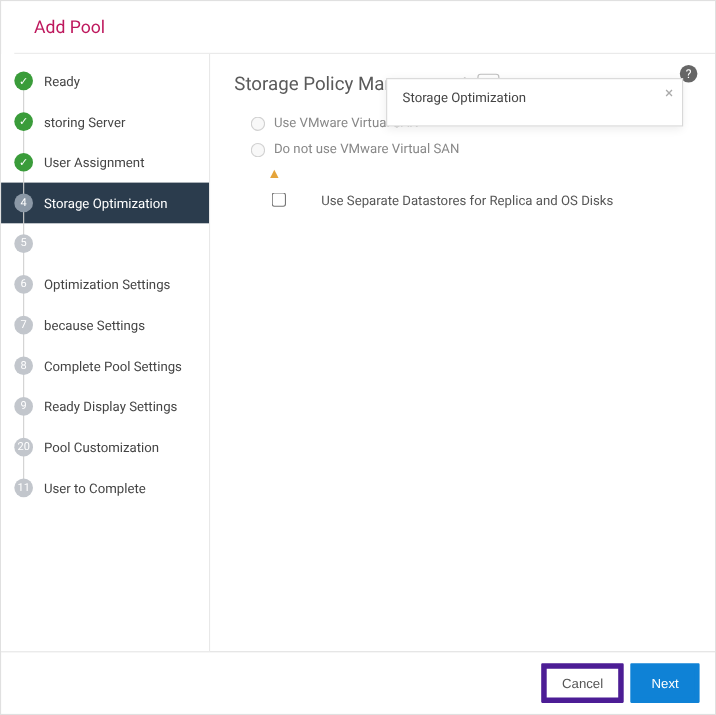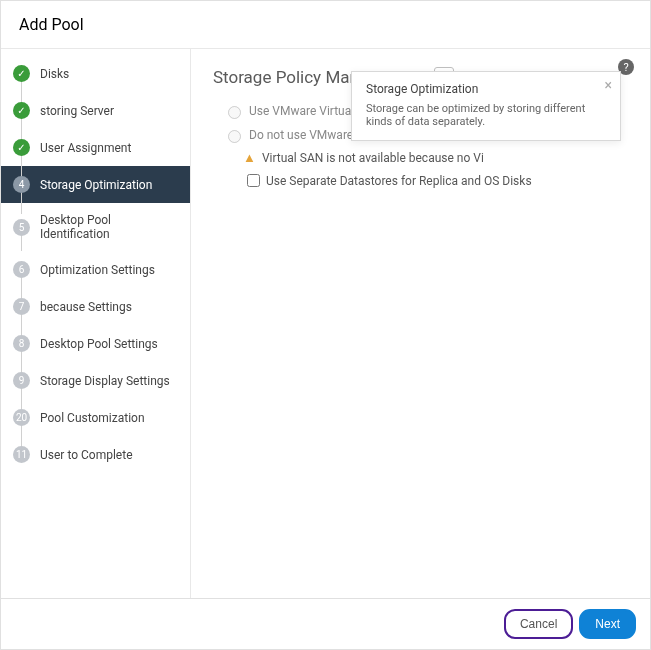--- a/index.html
+++ b/index.html
@@ -18,21 +18,22 @@
     width: 651px;
     height: 650px;
     display: flex;
     flex-direction: column;
     border: 1px solid #e0e0e0;
   }
   .dialog-header {
     padding: 14px 18px;
     border-bottom: 1px solid #e8e8e8;
     font-size: 16px;
-    color: #000000;
+    color: #be185d;
+    margin-left: 12px;
   }
   .dialog-body {
     flex: 1;
     display: flex;
     min-height: 0;
   }
   .sidebar {
     width: 190px;
     border-right: 1px solid #e8e8e8;
     background: #fff;
@@ -128,20 +129,21 @@
     color: #e5a43a;
     margin-right: 6px;
     font-size: 13px;
   }
   .check-row {
     display: flex;
     align-items: center;
     font-size: 12px;
     color: #565656;
     padding: 3px 0;
+    gap: 26px;
   }
   .check-row input[type=checkbox] {
     margin-right: 6px;
   }
 
   .help-btn {
     position: absolute;
     top: 10px;
     right: 16px;
     width: 16px;
@@ -187,83 +189,82 @@
   .footer {
     border-top: 1px solid #e0e0e0;
     padding: 10px 14px;
     display: flex;
     justify-content: flex-end;
     gap: 6px;
   }
   .btn {
     padding: 6px 14px;
     font-size: 12px;
-    border: 2px solid #4c1d95;
+    border: 5px solid #4c1d95;
     background: #fff;
     color: #555;
-    border-radius: 11px;
+    border-radius: 1px;
     cursor: pointer;
   }
   .btn.primary {
     background: #0f82d6;
     border-color: #0f82d6;
     color: #fff;
   }
 </style>
 </head>
 <body>
 
 <div class="dialog">
   <div class="dialog-header">Add Pool</div>
 
   <div class="dialog-body">
     <div class="sidebar">
       <div class="step done">
         <span class="badge">✓</span>
-        <span>Disks</span>
+        <span>Ready</span>
         <span class="connector"></span>
       </div>
       <div class="step done">
         <span class="badge">✓</span>
         <span>storing Server</span>
         <span class="connector"></span>
       </div>
       <div class="step done">
         <span class="badge">✓</span>
         <span>User Assignment</span>
         <span class="connector"></span>
       </div>
       <div class="step current">
         <span class="badge">4</span>
         <span>Storage Optimization</span>
         <span class="connector"></span>
       </div>
       <div class="step pending">
         <span class="badge">5</span>
-        <span>Desktop Pool Identification</span>
         <span class="connector"></span>
       </div>
       <div class="step pending">
         <span class="badge">6</span>
         <span>Optimization Settings</span>
         <span class="connector"></span>
       </div>
       <div class="step pending">
         <span class="badge">7</span>
         <span>because Settings</span>
         <span class="connector"></span>
       </div>
       <div class="step pending">
         <span class="badge">8</span>
-        <span>Desktop Pool Settings</span>
+        <span>Complete Pool Settings</span>
         <span class="connector"></span>
       </div>
       <div class="step pending">
         <span class="badge">9</span>
-        <span>Storage Display Settings</span>
+        <span>Ready Display Settings</span>
         <span class="connector"></span>
       </div>
       <div class="step pending">
         <span class="badge">20</span>
         <span>Pool Customization</span>
         <span class="connector"></span>
       </div>
       <div class="step pending">
         <span class="badge">11</span>
         <span>User to Complete</span>
@@ -284,32 +285,30 @@
         <span>Use VMware Virtual SAN</span>
       </div>
       <div class="opt-row">
         <input type="radio" name="vsan" disabled="" style="">
         <span>Do not use VMware Virtual SAN</span>
       </div>
 
       <div class="sub-block">
         <div class="warn-row">
           <span class="warn-icon">▲</span>
-          <span>Virtual SAN is not available because no Vi</span>
         </div>
         <div class="check-row">
           <input type="checkbox" style="">
           <span>Use Separate Datastores for Replica and OS Disks</span>
         </div>
       </div>
 
       <div class="tooltip">
         <span class="tt-close">×</span>
         <div class="tt-title">Storage Optimization</div>
-        <div>Storage can be optimized by storing different kinds of data separately.</div>
       </div>
     </div>
   </div>
 
   <div class="footer">
     <button class="btn">Cancel</button>
     <button class="btn primary">Next</button>
   </div>
 </div>
 

